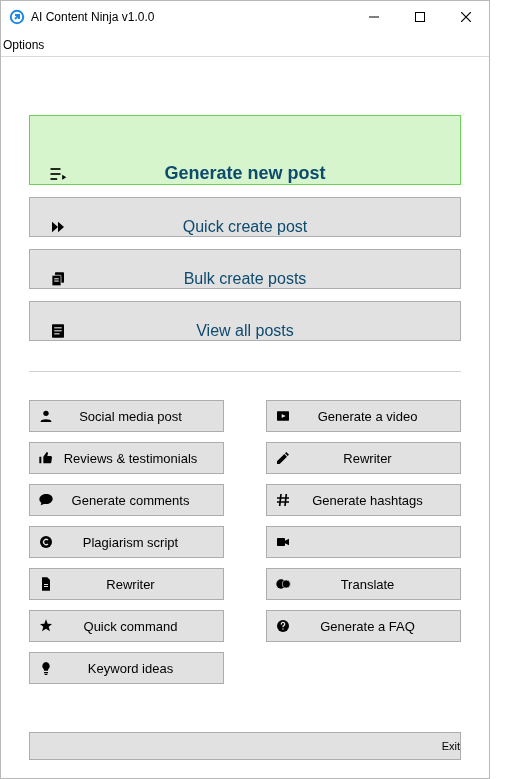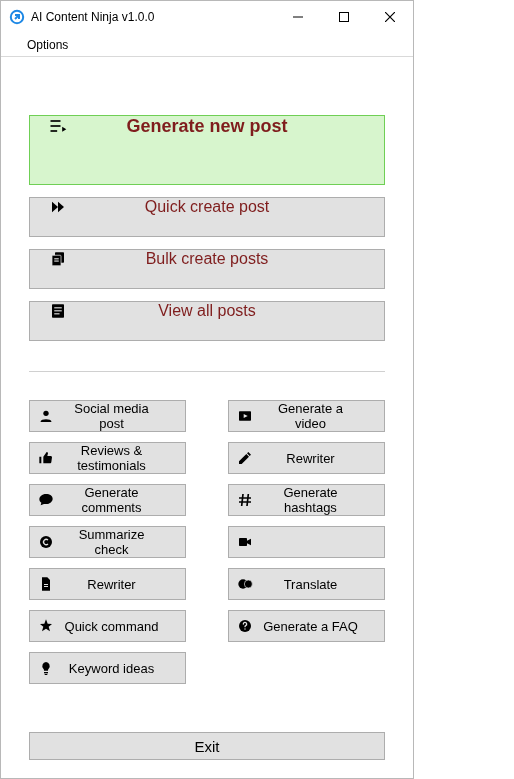--- a/index.html
+++ b/index.html
@@ -13,21 +13,21 @@
   }
   * { box-sizing: border-box; }
   html, body { margin: 0; padding: 0; }
   body {
     font-family: "Segoe UI", Tahoma, sans-serif;
     font-size: 13px;
     color: #000;
     background: #fff;
   }
   .window {
-    width: 414px;
+    width: 490px;
     height: 779px;
     border: 1px solid var(--win-border);
     display: flex;
     flex-direction: column;
     background: #fff;
   }
   
   .titlebar {
     height: 32px;
     display: flex;
@@ -61,44 +61,44 @@
   .win-btn.close { font-size: 15px; }
   
   .menubar {
     height: 24px;
     border-bottom: 1px solid var(--menu-border);
     display: flex;
     align-items: stretch;
     background: #fff;
   }
   .menu-item {
-    padding: 0 26px;
+    padding: 0 2px;
     display: flex;
     align-items: center;
     font-size: 12px;
   }
   
   .client {
     flex: 1;
     padding: 58px 28px 18px 28px;
     display: flex;
     flex-direction: column;
   }
   .top-buttons {
     display: flex;
     flex-direction: column;
     gap: 12px;
   }
   .btn {
     border: 1px solid var(--btn-border);
     background: var(--btn-bg);
     display: flex;
-    align-items: flex-start;
+    align-items: flex-end;
     font-size: 16px;
-    color: #7f1d1d;
+    color: #0c4a6e;
     position: relative;
   }
   .btn.primary {
     background: var(--primary-bg);
     border-color: var(--primary-border);
     height: 70px;
     font-weight: 700;
     font-size: 18px;
   }
   .btn.secondary {
@@ -150,22 +150,22 @@
   .footer {
     margin-top: auto;
   }
   .exit-btn {
     width: 100%;
     height: 28px;
     border: 1px solid var(--btn-border);
     background: var(--btn-bg);
     display: flex;
     align-items: center;
-    justify-content: center;
-    font-size: 15px;
+    justify-content: flex-end;
+    font-size: 11px;
   }
   svg { display: block; }
 </style>
 </head>
 <body>
 
 <div class="window">
 
   <div class="titlebar">
     <span class="app-icon">
@@ -307,21 +307,21 @@
         <span class="label">Generate hashtags</span>
       </div>
 
       <div class="tool">
         <span class="icon-slot">
           <svg width="16" height="16" viewBox="0 0 24 24" fill="#000">
               <circle cx="12" cy="12" r="9"></circle>
               <path d="M15 9a4 4 0 1 0 0 6" fill="none" stroke="#e1e1e1" stroke-width="2"></path>
             </svg>
         </span>
-        <span class="label">Summarize check</span>
+        <span class="label">Plagiarism script</span>
       </div>
 
       <div class="tool">
         <span class="icon-slot">
           <svg width="16" height="16" viewBox="0 0 24 24" fill="#000">
               <rect x="3" y="6" width="12" height="12" rx="1"></rect>
               <path d="M15 10l6-3v10l-6-3z"></path>
             </svg>
         </span>
       </div>

